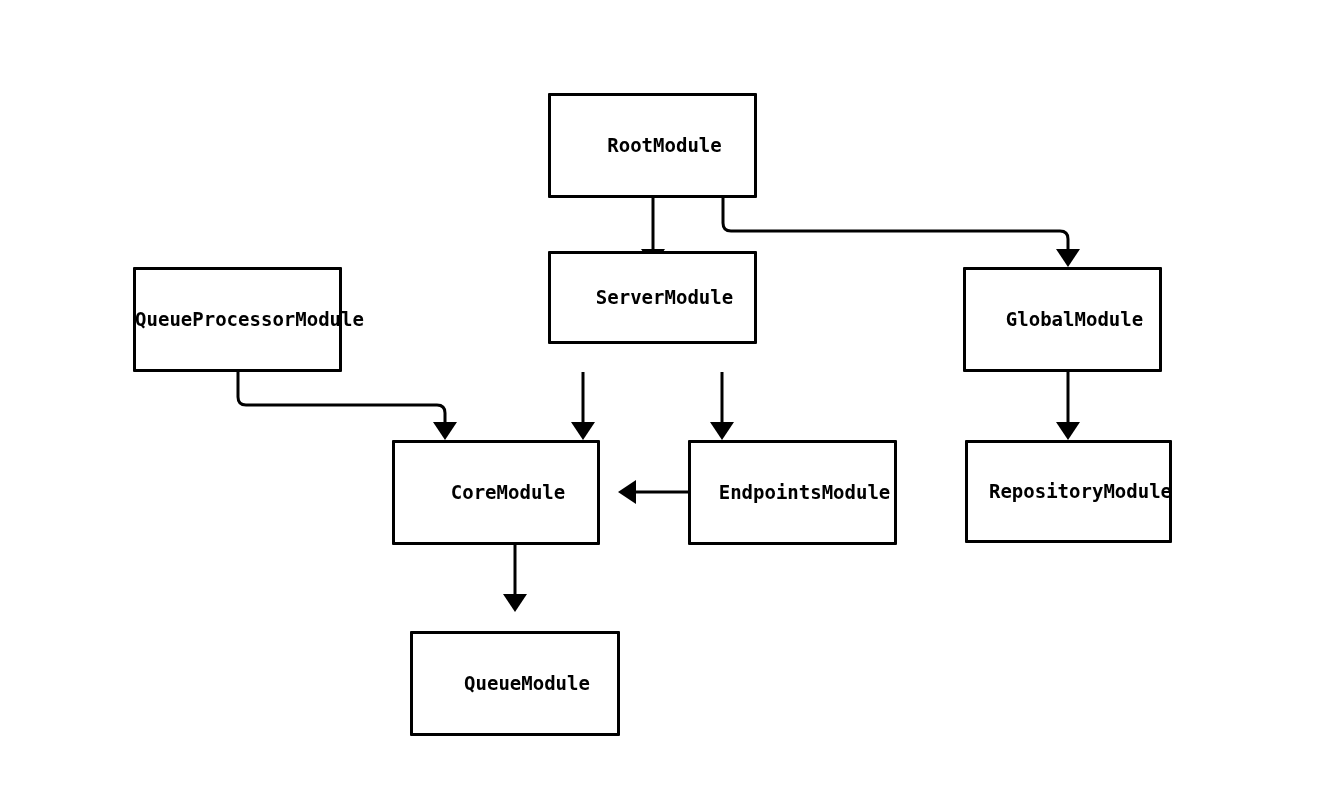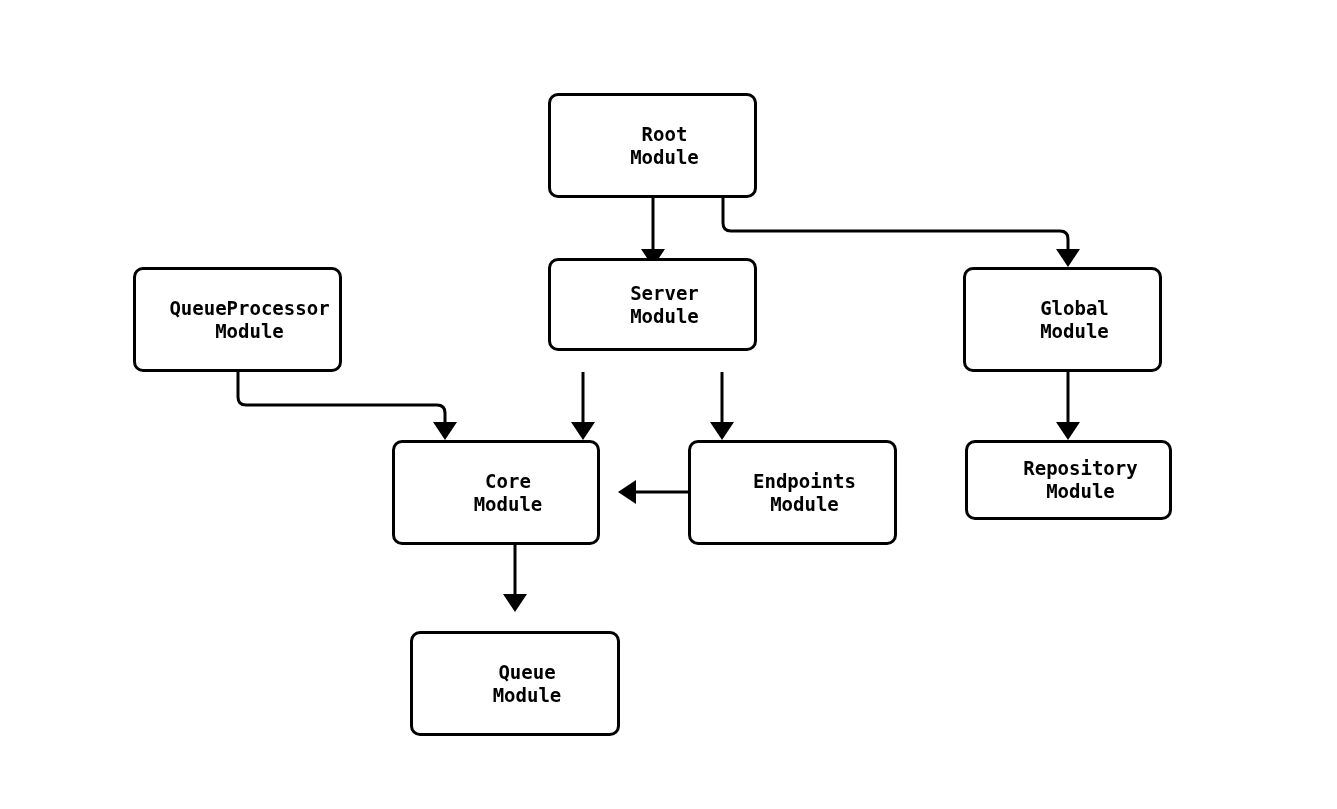--- a/index.html
+++ b/index.html
@@ -27,24 +27,23 @@
     fill: none;
   }
   .arrowhead {
     fill: #000000;
     stroke: none;
   }
   .node {
     position: absolute;
     box-sizing: border-box;
     border: 3px solid #000000;
-    border-radius: 10px;
+    border-radius: 1px;
     background: #ffffff;
     display: flex;
-    flex-direction: column;
     align-items: center;
     justify-content: center;
     font-family: "DejaVu Sans Mono", "Liberation Mono", monospace;
     font-weight: bold;
     font-size: 19px;
     line-height: 23px;
     color: #000000;
     text-align: center;
     padding-left: 24px;
   }
@@ -87,41 +86,41 @@
   <div class="node" style="left:548px; top:93px; width:209px; height:105px;">
     <span>Root</span>
     <span>Module</span>
   </div>
 
   <div class="node" style="left:133px; top:267px; width:209px; height:105px;align-items:center;">
     <span>QueueProcessor</span>
     <span>Module</span>
   </div>
 
-  <div class="node" style="left:548px; top:258px; width:209px; height:93px;">
+  <div class="node" style="left:548px; top:251px; width:209px; height:93px;">
     <span>Server</span>
     <span>Module</span>
   </div>
 
   <div class="node" style="left:963px; top:267px; width:199px; height:105px;">
     <span>Global</span>
     <span>Module</span>
   </div>
 
   <div class="node" style="left:392px; top:440px; width:208px; height:105px;">
     <span>Core</span>
     <span>Module</span>
   </div>
 
   <div class="node" style="left:688px; top:440px; width:209px; height:105px;">
     <span>Endpoints</span>
     <span>Module</span>
   </div>
 
-  <div class="node" style="left:965px; top:440px; width:207px; height:80px;">
+  <div class="node" style="left:965px; top:440px; width:207px; height:103px;">
     <span>Repository</span>
     <span>Module</span>
   </div>
 
   <div class="node" style="left:410px; top:631px; width:210px; height:105px;">
     <span>Queue</span>
     <span>Module</span>
   </div>
 
 </div>

